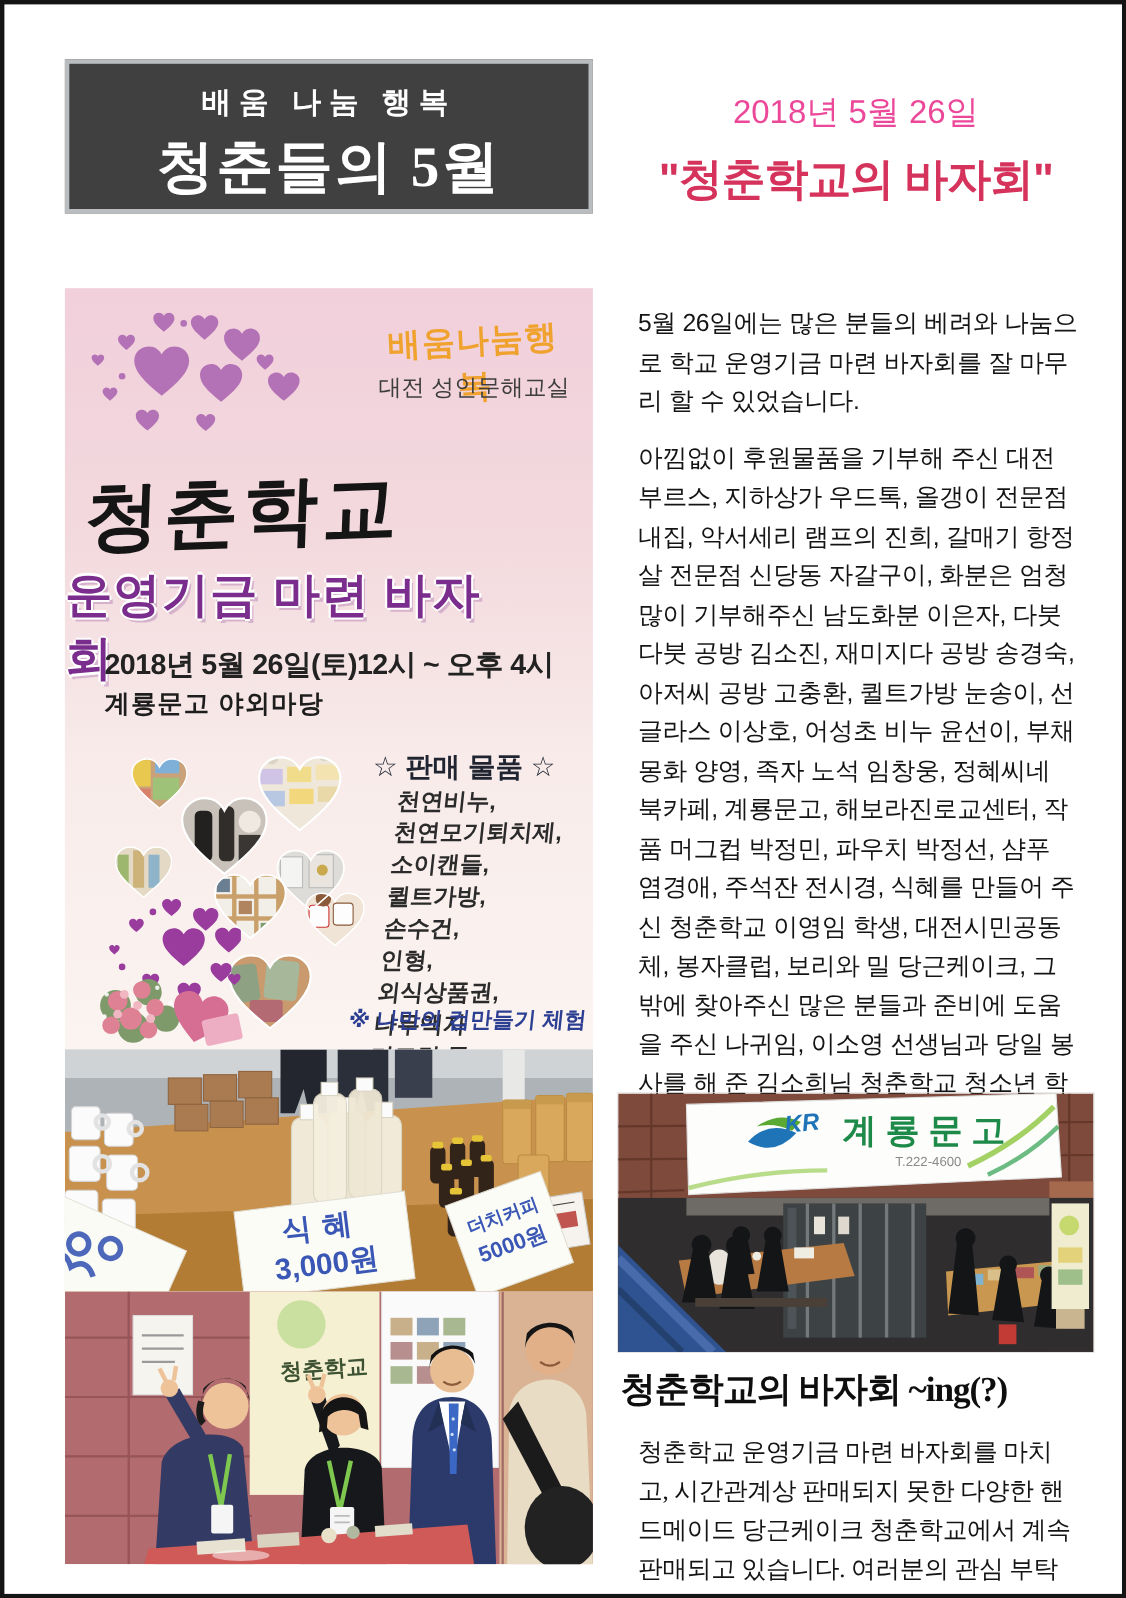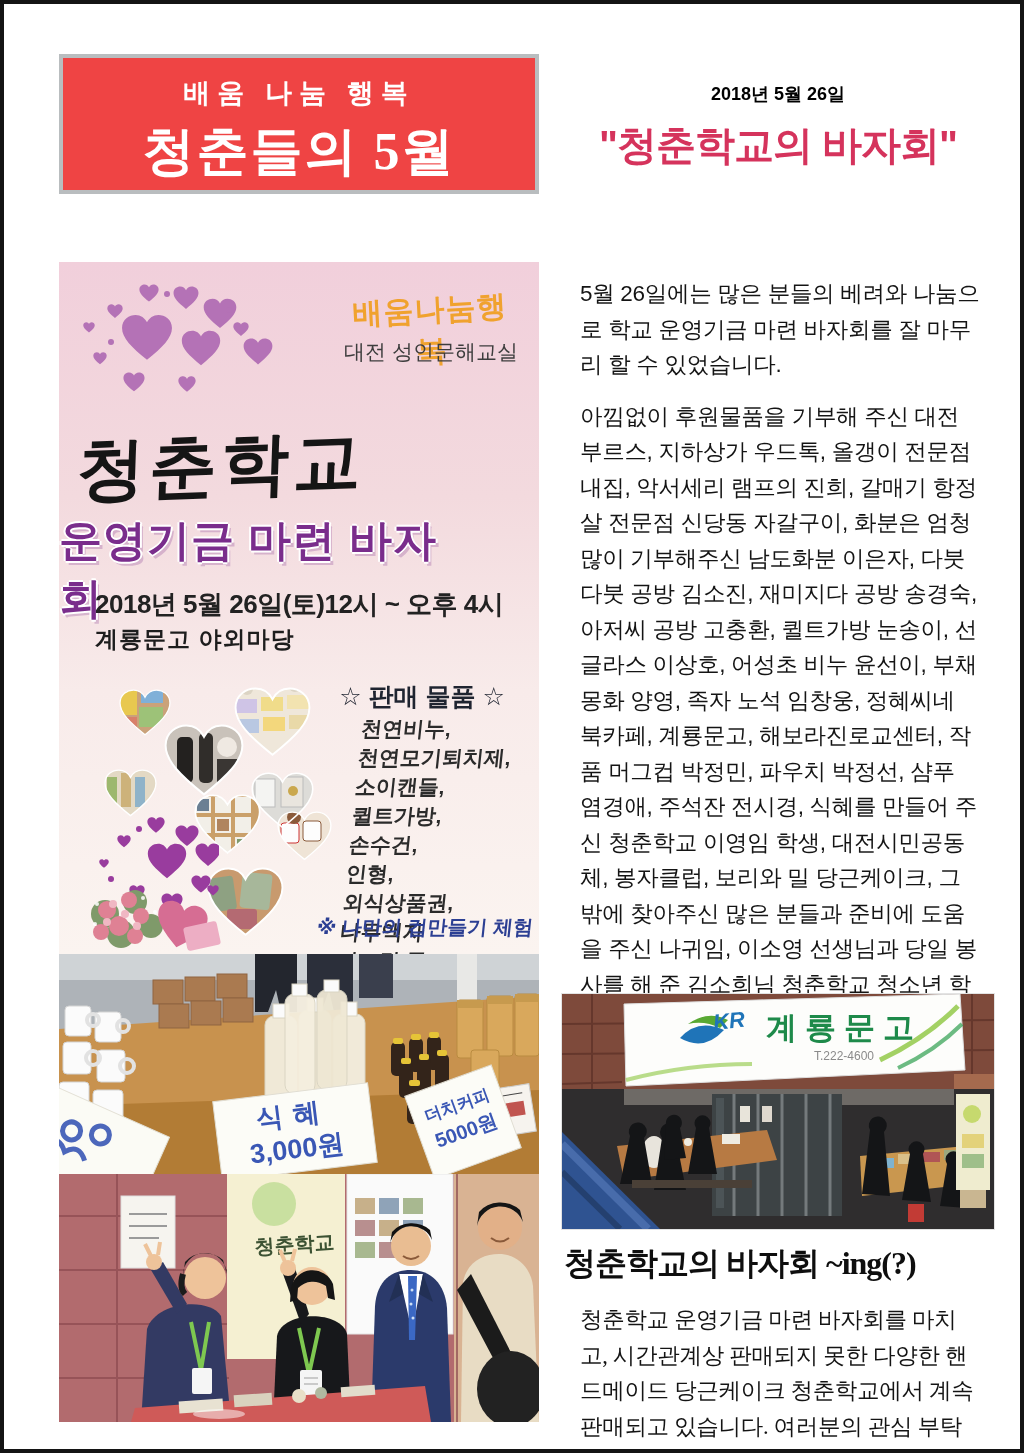--- a/index.html
+++ b/index.html
@@ -2,28 +2,28 @@
 <html><head>
 <meta charset="utf-8">
 <style>
   html,body{margin:0;padding:0;background:#e8e8e8;}
   .page{position:relative;width:1024px;height:1453px;margin:0 auto;background:#ffffff;
         border:4px solid #141414;box-sizing:border-box;overflow:hidden;
         font-family:"Liberation Sans","DejaVu Sans",sans-serif;color:#1a1a1a;}
   .abs{position:absolute;}
 
   
-  .banner{left:55px;top:50px;width:480px;height:140px;background:#ef4444;
+  .banner{left:55px;top:50px;width:480px;height:140px;background:#404040;
           border:4px solid #b9bdbf;box-sizing:border-box;text-align:center;}
   .banner .tagline{margin-top:17px;font-family:"Liberation Serif","DejaVu Serif",serif;
           font-size:27px;font-weight:700;color:#ffffff;letter-spacing:7px;}
   .banner .title{margin-top:6px;font-family:"Liberation Serif","DejaVu Serif",serif;
           font-size:52px;font-weight:700;color:#ffffff;letter-spacing:2px;}
   .hdr-right{left:556px;top:78px;width:436px;text-align:center;}
-  .hdr-right .date{font-size:18px;font-weight:700;color:#000000;}
+  .hdr-right .date{font-size:30px;font-weight:400;color:#ec4899;}
   .hdr-right .headline{margin-top:12px;font-size:40px;font-weight:800;color:#d5335c;letter-spacing:-1px;}
 
   
   .poster{left:55px;top:258px;width:480px;height:692px;overflow:hidden;
           background:linear-gradient(180deg,#f1cfdb 0%,#f3dade 34%,#f8ebea 62%,#fbf4f0 100%);}
   .poster .logo-script{position:absolute;left:282px;top:28px;width:180px;text-align:center;
           color:#f0a22e;font-weight:800;font-size:30px;transform:rotate(-3deg);letter-spacing:1px;}
   .poster .logo-sub{position:absolute;left:282px;top:76px;width:180px;text-align:center;
           color:#3d3d3d;font-weight:400;font-size:21px;letter-spacing:0px;}
   .poster .school{position:absolute;left:18px;top:158px;width:330px;color:#151515;

